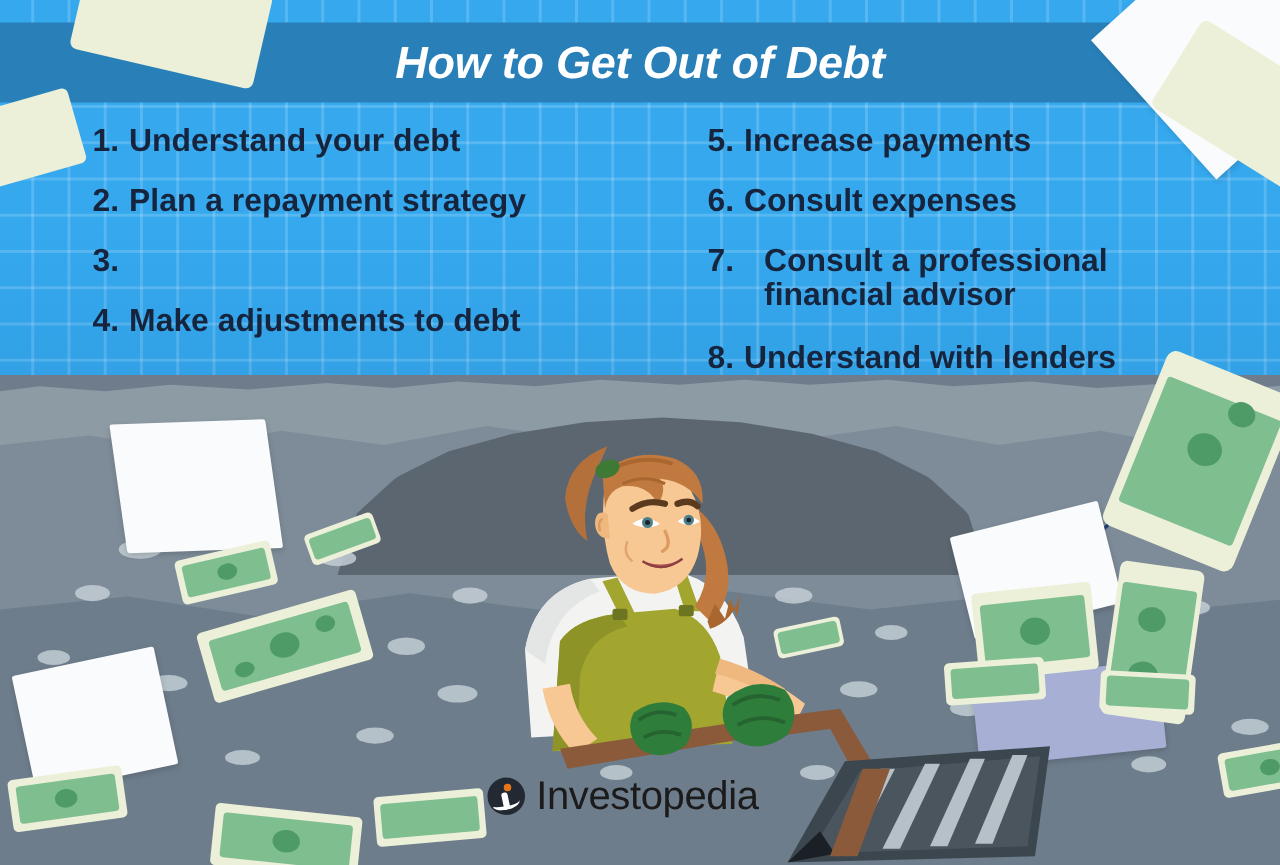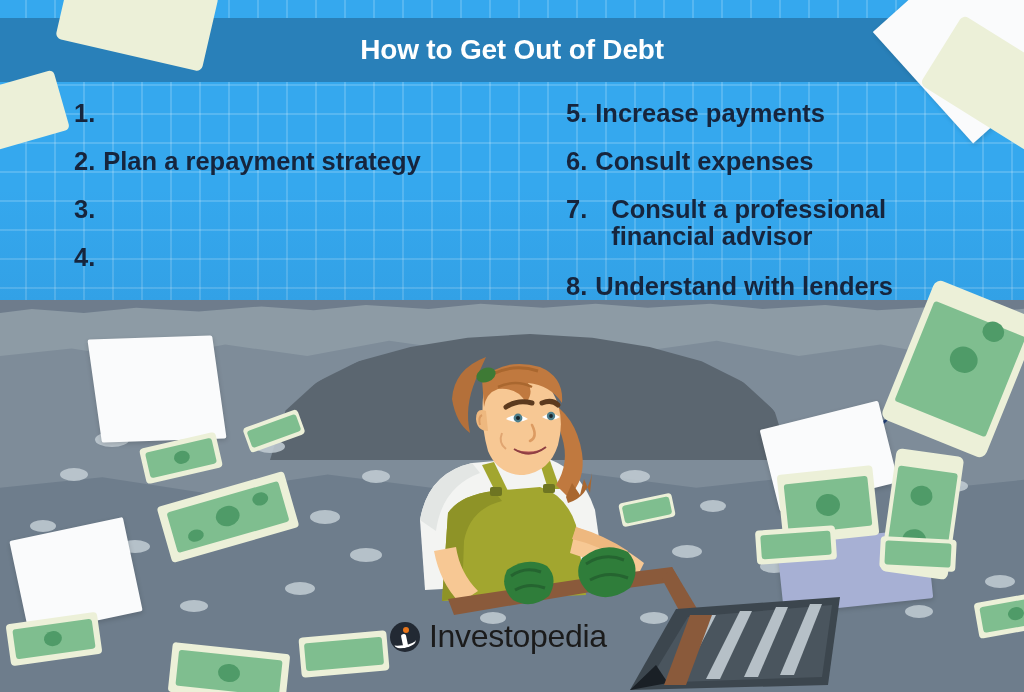--- a/index.html
+++ b/index.html
@@ -30,24 +30,25 @@
 
   
   .title-band {
     position:absolute; left:0; top:18px; width:1024px; height:64px;
     background:#2980B9;
     z-index:6;
   }
   .title-text {
     position:absolute; left:0; top:18px; width:1024px; height:64px;
     line-height:64px; text-align:center;
-    color:#FFFFFF; font-size:28px; font-weight:bold;
+    color:#FFFFFF; font-size:36px; font-weight:bold;
     letter-spacing:-0.2px;
     z-index:8;
     font-family:"Liberation Sans", sans-serif;
+    font-style:italic;
   }
 
   
   .list-col {
     position:absolute; z-index:9;
     color:#16253D;
     font-size:25.5px;
     font-weight:600;
     line-height:1.02;
     font-family:"Liberation Sans", sans-serif;
@@ -418,30 +419,32 @@
   <div class="note" style="left:620px;top:498px;width:54px;height:24px;transform:rotate(-12deg);z-index:12;">
     <div class="note-inner"></div>
   </div>
 
   <div class="title-band"></div>
   <div class="title-text">How to Get Out of Debt</div>
 
   <div class="list-col left">
     <div class="list-item">
       <span class="li-num">1.</span>
+      <span class="li-text">Understand your debt</span>
     </div>
     <div class="list-item">
       <span class="li-num">2.</span>
       <span class="li-text">Plan a repayment strategy</span>
     </div>
     <div class="list-item">
       <span class="li-num">3.</span>
     </div>
     <div class="list-item">
       <span class="li-num">4.</span>
+      <span class="li-text">Make adjustments to debt</span>
     </div>
   </div>
 
   <div class="list-col right">
     <div class="list-item">
       <span class="li-num">5.</span>
       <span class="li-text">Increase payments</span>
     </div>
     <div class="list-item">
       <span class="li-num">6.</span>

